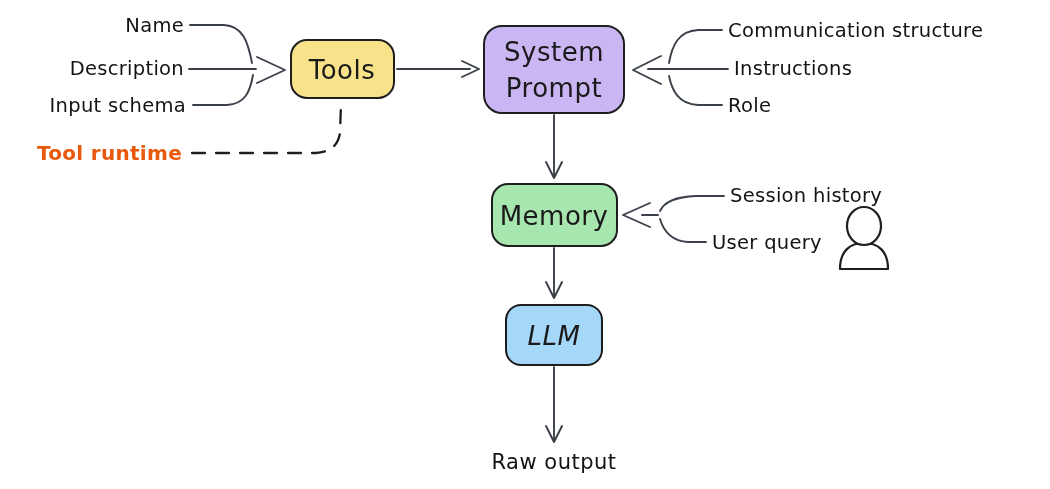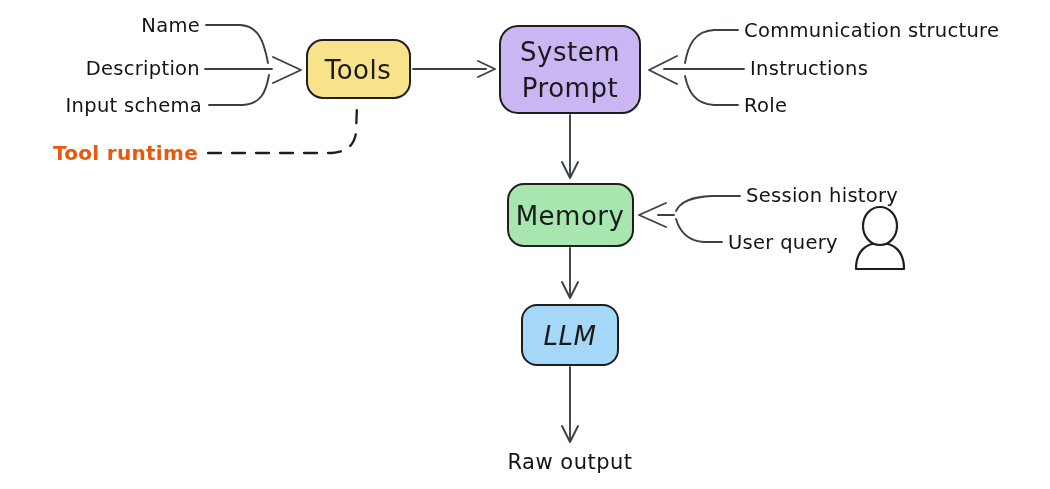--- a/index.html
+++ b/index.html
@@ -8,21 +8,20 @@
     background: #ffffff;
     width: 1050px;
     height: 489px;
     overflow: hidden;
   }
   .canvas-wrap {
     position: relative;
     width: 834px;
     height: 489px;
     background: #ffffff;
-    margin-left: 16px;
   }
   svg {
     display: block;
     font-family: "DejaVu Sans", "Liberation Sans", sans-serif;
   }
   .connector {
     fill: none;
     stroke: #3a4049;
     stroke-width: 1.9;
     stroke-linecap: round;

